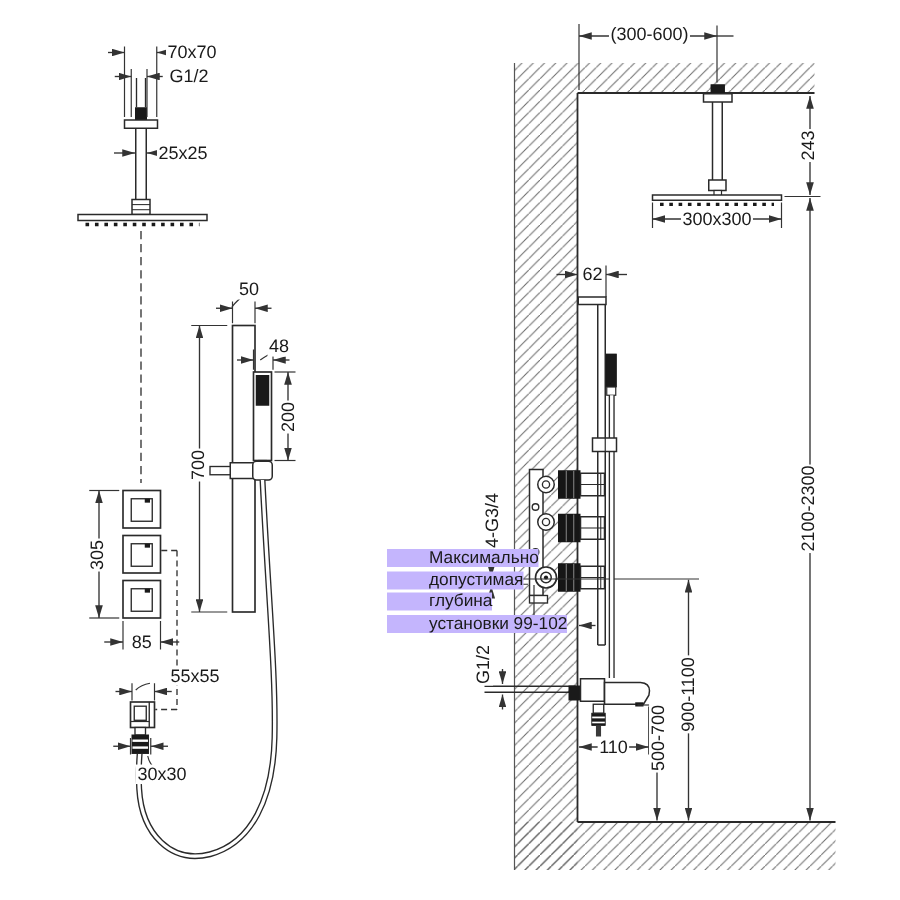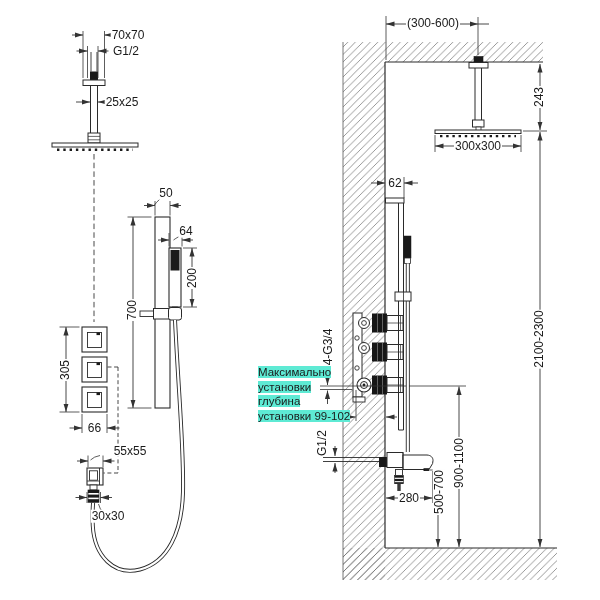--- a/index.html
+++ b/index.html
@@ -3,22 +3,22 @@
 <meta charset="utf-8">
 <style>
   html,body{margin:0;padding:0;background:#fff;}
   .canvas{position:relative;width:600px;height:600px;background:#fff;overflow:hidden;
           font-family:"Liberation Sans",sans-serif;}
   .canvas svg{position:absolute;left:0;top:0;}
   .lbl{position:absolute;font-size:12px;color:#1a1a1a;background:#fff;
        white-space:nowrap;line-height:1.05;padding:0 1px;
        transform:translate(-50%,-50%);}
   .rot{transform:translate(-50%,-50%) rotate(-90deg);}
-  .note{position:absolute;font-size:11.5px;color:#1a1a1a;background:#5eead4;
-        white-space:nowrap;line-height:1.05;}
+  .note{position:absolute;font-size:11.5px;color:#1a1a1a;background:#c4b5fd;
+        white-space:nowrap;line-height:1.05;padding-left:28px;}
 </style>
 </head>
 <body>
 
 <div class="canvas">
 
 <svg width="600" height="600" viewBox="0 0 600 600">
   <defs>
     <marker id="ar" viewBox="0 0 10 6" refX="10" refY="3" markerWidth="8.5" markerHeight="5.1" markerUnits="userSpaceOnUse" orient="auto-start-reverse">
       <path d="M0,0 L10,3 L0,6 Z" fill="#333"></path>
@@ -254,35 +254,35 @@
     <line x1="112" y1="497.5" x2="100.5" y2="497.5" stroke="#333" stroke-width="0.9" marker-end="url(#ar)"></line>
     <path d="M104,513 Q99.5,509.5 98.5,504" stroke="#333" stroke-width="0.8"></path>
   </g>
 </svg>
 
 <div class="lbl" style="left:128px;top:35px">70x70</div>
 <div class="lbl" style="left:126px;top:51px">G1/2</div>
 <div class="lbl" style="left:122px;top:102px">25x25</div>
 <div class="lbl" style="left:166px;top:193px">50</div>
 <div class="lbl rot" style="left:131.5px;top:310px">700</div>
-<div class="lbl" style="left:186px;top:231px">64</div>
+<div class="lbl" style="left:186px;top:231px">48</div>
 <div class="lbl rot" style="left:191.5px;top:277.5px">200</div>
 <div class="lbl rot" style="left:65px;top:369.5px">305</div>
-<div class="lbl" style="left:94.5px;top:427.5px">66</div>
+<div class="lbl" style="left:94.5px;top:427.5px">85</div>
 <div class="lbl" style="left:130px;top:450.5px">55x55</div>
 <div class="lbl" style="left:108px;top:516px">30x30</div>
 
 <div class="lbl" style="left:433px;top:23px">(300-600)</div>
 <div class="lbl rot" style="left:539px;top:97px">243</div>
 <div class="lbl" style="left:478px;top:146px">300x300</div>
 <div class="lbl" style="left:395px;top:183px">62</div>
 <div class="lbl rot" style="left:328px;top:347px">4-G3/4</div>
 <div class="note" style="left:258px;top:366px">Максимально</div>
-<div class="note" style="left:258px;top:380.5px">установки</div>
+<div class="note" style="left:258px;top:380.5px">допустимая</div>
 <div class="note" style="left:258px;top:395px">глубина</div>
 <div class="note" style="left:258px;top:409.5px">установки 99-102</div>
 <div class="lbl rot" style="left:322px;top:443px">G1/2</div>
-<div class="lbl" style="left:409px;top:497.5px">280</div>
+<div class="lbl" style="left:409px;top:497.5px">110</div>
 <div class="lbl rot" style="left:438.5px;top:492px">500-700</div>
 <div class="lbl rot" style="left:459px;top:463px">900-1100</div>
 <div class="lbl rot" style="left:538.5px;top:339px">2100-2300</div>
 
 </div>
 
 </body></html>

